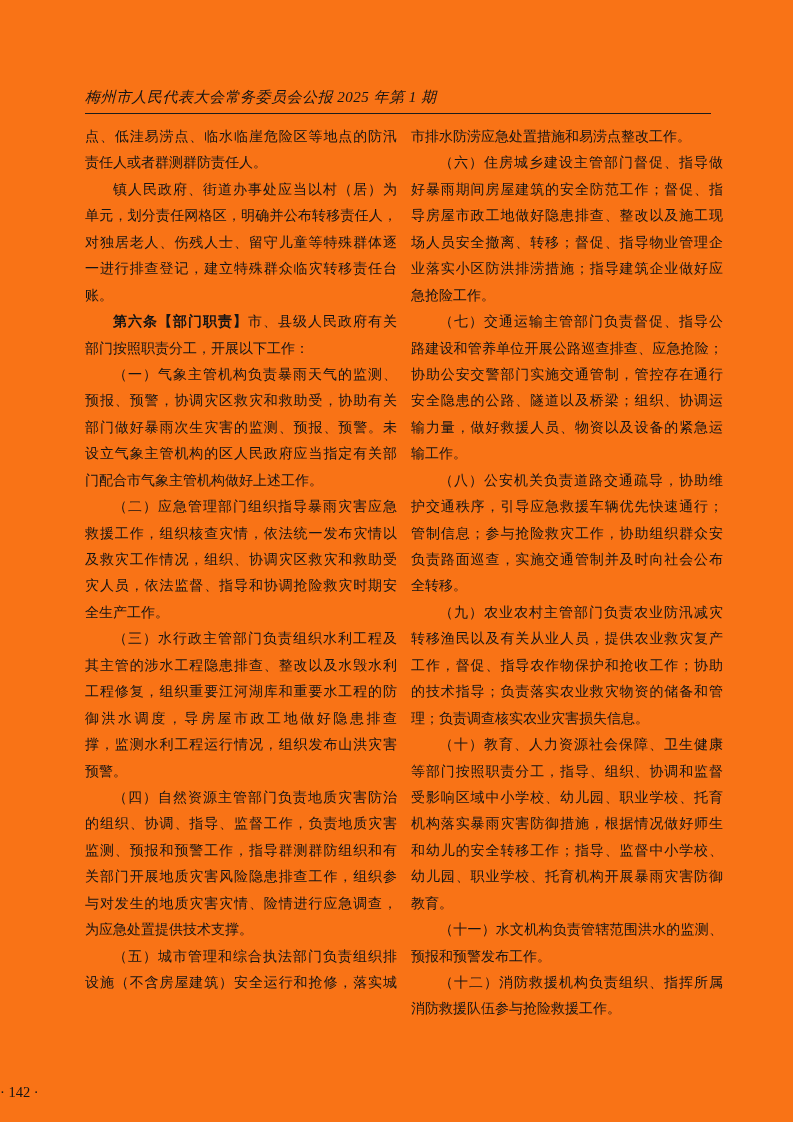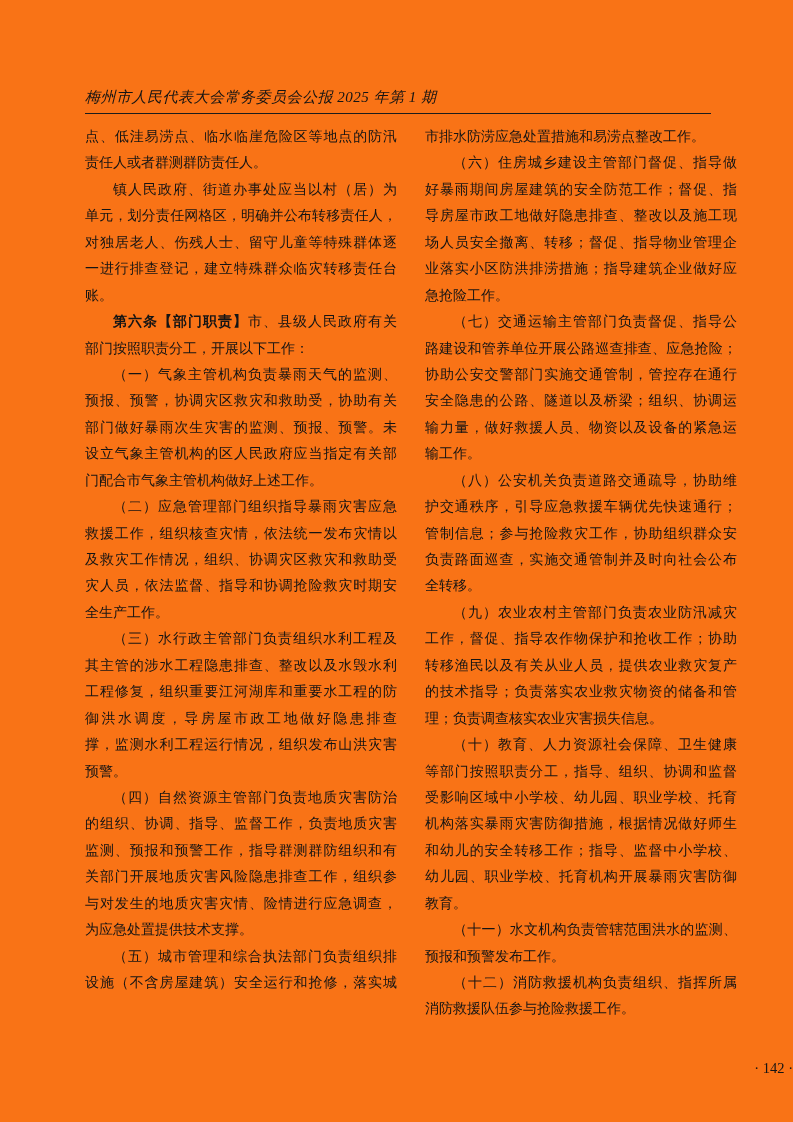--- a/index.html
+++ b/index.html
@@ -33,21 +33,21 @@
     width: 626px;
     height: 0;
     border-top: 1.6px solid #1c1c1c;
   }
   .columns {
     position: absolute;
     left: 85px;
     top: 124px;
     width: 638px;
     display: flex;
-    gap: 28px;
+    gap: 14px;
   }
   .column {
     width: 312px;
     flex: 0 0 312px;
   }
   .paragraph {
     margin: 0;
   }
   .line {
     font-size: 14px;
@@ -63,23 +63,23 @@
   }
   .line.indent {
     text-indent: 2em;
   }
   .line b {
     font-weight: bold;
   }
   .footer {
     position: absolute;
     left: 0;
-    top: 1060px;
+    top: 1084px;
     width: 793px;
-    text-align: right;
+    text-align: left;
     font-size: 14.5px;
     color: #141414;
   }
 </style>
 </head>
 <body>
 
 <div class="page">
 
   <div class="header-title">梅州市人民代表大会常务委员会公报 2025 年第 1 期</div>
@@ -160,22 +160,22 @@
         </div>
         <div class="paragraph">
           <div class="line indent">（八）公安机关负责道路交通疏导，协助维</div>
           <div class="line">护交通秩序，引导应急救援车辆优先快速通行；</div>
           <div class="line">管制信息；参与抢险救灾工作，协助组织群众安</div>
           <div class="line">负责路面巡查，实施交通管制并及时向社会公布</div>
           <div class="line last">全转移。</div>
         </div>
         <div class="paragraph">
           <div class="line indent">（九）农业农村主管部门负责农业防汛减灾</div>
+          <div class="line">转移渔民以及有关从业人员，提供农业救灾复产</div>
           <div class="line">工作，督促、指导农作物保护和抢收工作；协助</div>
-          <div class="line">转移渔民以及有关从业人员，提供农业救灾复产</div>
           <div class="line">的技术指导；负责落实农业救灾物资的储备和管</div>
           <div class="line last">理；负责调查核实农业灾害损失信息。</div>
         </div>
         <div class="paragraph">
           <div class="line indent">（十）教育、人力资源社会保障、卫生健康</div>
           <div class="line">等部门按照职责分工，指导、组织、协调和监督</div>
           <div class="line">受影响区域中小学校、幼儿园、职业学校、托育</div>
           <div class="line">机构落实暴雨灾害防御措施，根据情况做好师生</div>
           <div class="line">和幼儿的安全转移工作；指导、监督中小学校、</div>
           <div class="line">幼儿园、职业学校、托育机构开展暴雨灾害防御</div>

